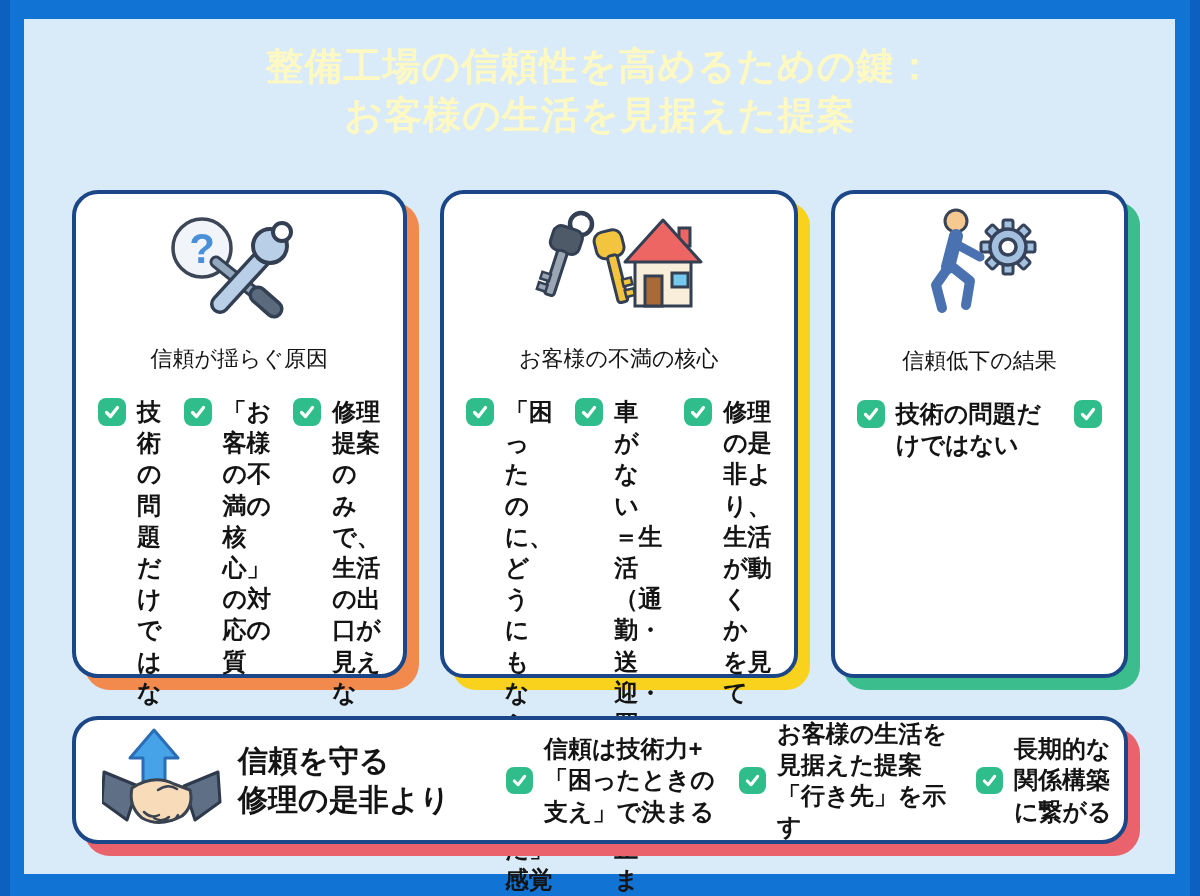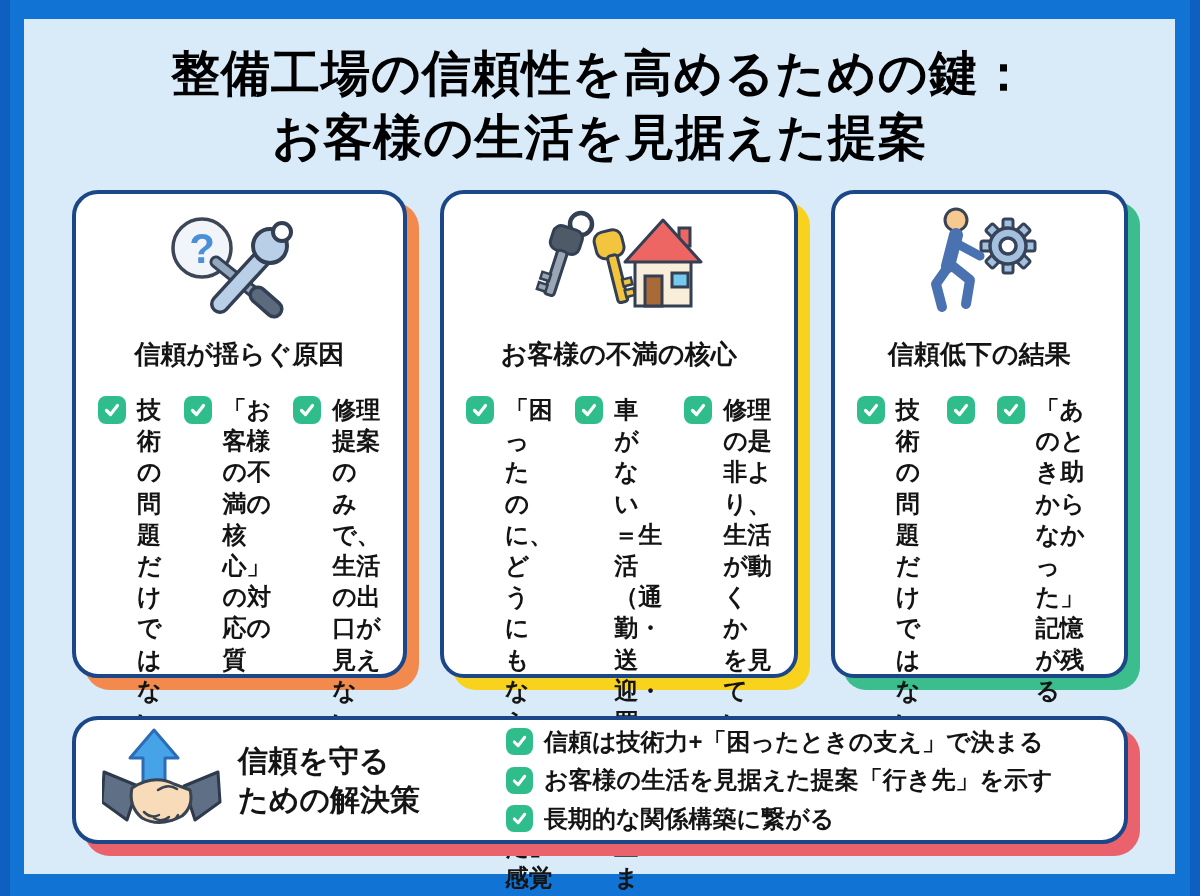--- a/index.html
+++ b/index.html
@@ -10,49 +10,49 @@
     color:#141414;
   }
   .edge{position:absolute;top:0;bottom:0;width:10px;background:#0d60bf}
   .edge.left{left:0}.edge.right{right:0}
   .panel{
     position:absolute;left:24px;top:19px;width:1151px;height:855px;
     background:#d9ebf8;
   }
   .title{
     position:absolute;top:42px;left:0;width:100%;
-    text-align:center;font-size:49px;font-weight:800;line-height:1.3;
-    color:#000000;letter-spacing:1px;
+    text-align:center;font-size:38px;font-weight:800;line-height:1.3;
+    color:#fef9c3;letter-spacing:1px;
   }
   .cards{
     position:absolute;left:72px;top:190px;width:1056px;
     display:flex;gap:33px;
   }
   .card{
     flex:1;height:488px;box-sizing:border-box;
     background:#ffffff;border:4px solid #1b4688;border-radius:26px;
     display:flex;flex-direction:column;
   }
   .card-icon{margin-top:10px;height:120px;display:flex;align-items:center;justify-content:center}
-  .card-heading{margin-top:15px;text-align:center;font-size:26px;font-weight:700}
+  .card-heading{margin-top:22px;text-align:center;font-size:22px;font-weight:400}
   .card-list{margin-top:22px;padding:0 22px;display:flex;gap:22px}
   .item{display:flex;gap:11px;font-size:24px;font-weight:700;line-height:1.3}
   .check{
     flex:0 0 28px;width:28px;height:28px;margin-top:2px;border-radius:8px;
     background:#2fbe8b;display:flex;align-items:center;justify-content:center;
   }
   .check svg{display:block}
   .solution{
     position:absolute;left:72px;top:716px;width:1056px;height:128px;box-sizing:border-box;
     background:#ffffff;border:4px solid #1b4688;border-radius:26px;
     display:flex;align-items:center;padding:0 10px 0 22px;
   }
   .sol-icon{flex:0 0 128px;display:flex;justify-content:center}
   .sol-heading{flex:0 0 240px;margin-left:12px;font-size:30px;font-weight:800;line-height:1.3}
-  .sol-list{margin-left:28px;display:flex;flex-direction:column;gap:7px}
+  .sol-list{margin-left:28px;display:flex;flex-direction:row;gap:7px}
   .sol-list .item{align-items:center}
   .sol-list .check{margin-top:0;flex-basis:27px;width:27px;height:27px}
 </style>
 </head>
 <body>
 
 <div class="edge left"></div>
 <div class="edge right"></div>
 <div class="panel"></div>
 
@@ -193,48 +193,40 @@
           </span>
         <span>技術の問題だけではない</span>
       </div>
       <div class="item">
         <span class="check">
             <svg width="18" height="18" viewBox="0 0 18 18">
               <path d="M3.5 9.5 L7.5 13.5 L14.5 4.5" fill="none" stroke="#fff" stroke-width="3.2" stroke-linecap="round" stroke-linejoin="round"></path>
             </svg>
           </span>
       </div>
-      <div class="item">
-        <span class="check">
-            <svg width="18" height="18" viewBox="0 0 18 18">
-              <path d="M3.5 9.5 L7.5 13.5 L14.5 4.5" fill="none" stroke="#fff" stroke-width="3.2" stroke-linecap="round" stroke-linejoin="round"></path>
-            </svg>
-          </span>
-        <span>「あのとき助からなかった」記憶が残る</span>
-      </div>
     </div>
   </div>
 </div>
 
 <div class="solution" style="box-shadow: rgb(233, 98, 108) 12px 12px 0px;">
   <div class="sol-icon">
     <svg width="120" height="104" viewBox="0 0 120 104">
       <polygon points="52,2 76,30 63,30 63,58 41,58 41,30 28,30" fill="#47a3e8" stroke="#2a6cb5" stroke-width="3" stroke-linejoin="round"></polygon>
       <polygon points="2,44 36,58 25,92 0,74" fill="#5f7086" stroke="#2e3a4c" stroke-width="3" stroke-linejoin="round"></polygon>
       <polygon points="116,44 82,58 93,92 118,74" fill="#5f7086" stroke="#2e3a4c" stroke-width="3" stroke-linejoin="round"></polygon>
       <path d="M30,60 Q52,46 72,56 L88,62 Q92,78 80,88 Q58,100 40,90 Q26,78 30,60 Z" fill="#f8dcba" stroke="#3a4350" stroke-width="3" stroke-linejoin="round"></path>
       <path d="M56,62 q10,-7 19,-1" fill="none" stroke="#3a4350" stroke-width="2.5" stroke-linecap="round"></path>
       <path d="M42,84 q7,7 15,3" fill="none" stroke="#3a4350" stroke-width="2.5" stroke-linecap="round"></path>
       <path d="M52,90 q8,5 15,-1" fill="none" stroke="#3a4350" stroke-width="2.5" stroke-linecap="round"></path>
       <path d="M63,92 q9,3 13,-5" fill="none" stroke="#3a4350" stroke-width="2.5" stroke-linecap="round"></path>
     </svg>
   </div>
   <div class="sol-heading">
     <div>信頼を守る</div>
-    <div>ための解決策</div>
+    <div>修理の是非より</div>
   </div>
   <div class="sol-list">
     <div class="item">
       <span class="check">
           <svg width="17" height="17" viewBox="0 0 18 18">
             <path d="M3.5 9.5 L7.5 13.5 L14.5 4.5" fill="none" stroke="#fff" stroke-width="3.2" stroke-linecap="round" stroke-linejoin="round"></path>
           </svg>
         </span>
       <span>信頼は技術力+「困ったときの支え」で決まる</span>
     </div>

